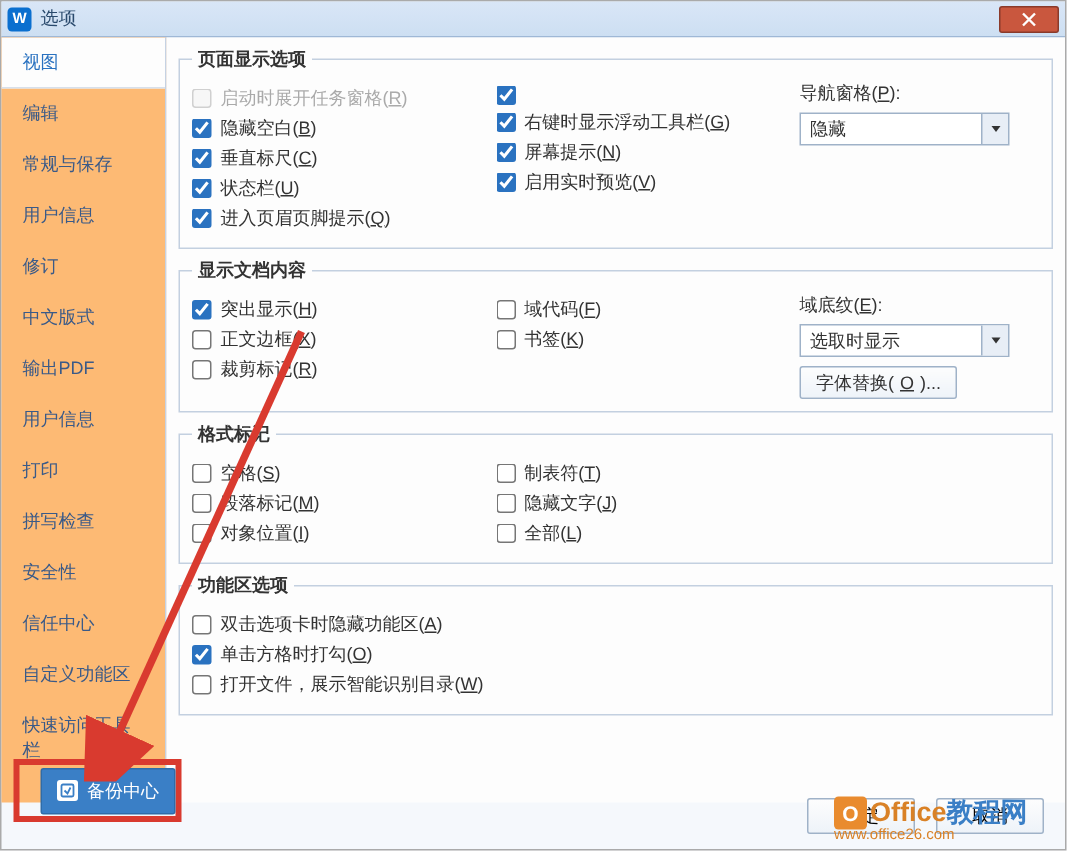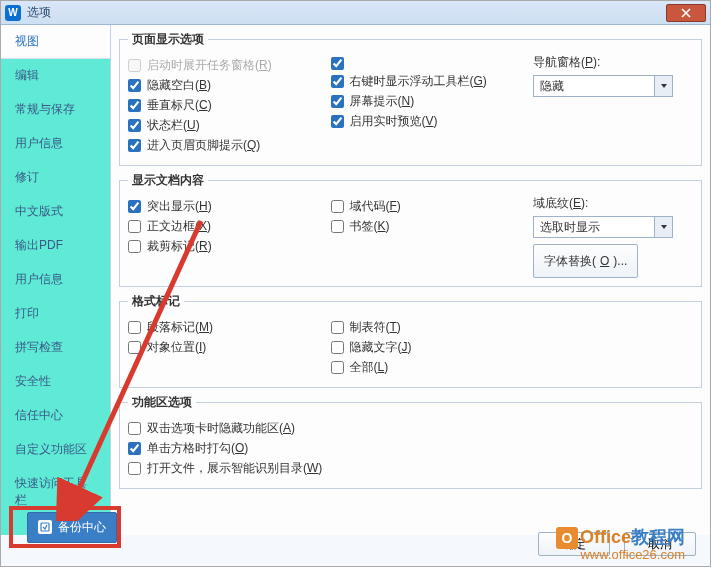--- a/index.html
+++ b/index.html
@@ -8,21 +8,21 @@
 .window { width: 711px; height: 567px; border: 1px solid #aaa; background: #f5f8fc; position: relative; }
 
 .titlebar { height: 24px; background: linear-gradient(#d9e6f7, #cddff2); border-bottom: 1px solid #9fb8d6; display: flex; align-items: center; padding: 0 4px; }
 .titlebar .app-icon { width: 16px; height: 16px; background: #0a6fcf; border-radius: 3px; display: flex; align-items: center; justify-content: center; color: #fff; font-size: 10px; font-weight: bold; margin-right: 6px; }
 .titlebar .title { color: #2a4a6d; flex: 1; }
 .titlebar .close { width: 40px; height: 18px; background: #c9573e; border: 1px solid #8a3a2a; border-radius: 2px; display: flex; align-items: center; justify-content: center; color: #fff; cursor: pointer; }
 .titlebar .close svg { width: 10px; height: 10px; }
 
 .main { display: flex; height: 510px; }
 
-.sidebar { width: 110px; background: #5eead4; border-right: 1px solid #c5d2e3; display: flex; flex-direction: column; }
+.sidebar { width: 110px; background: #fdba74; border-right: 1px solid #c5d2e3; display: flex; flex-direction: column; }
 .sidebar-top { flex: 1; overflow: auto; }
 .side-item { padding: 8px 14px; color: #3a5a88; cursor: pointer; border-bottom: 1px solid transparent; }
 .side-item.selected { background: #fdfdfd; color: #2a72c0; border-bottom: 1px solid #d7e0ec; }
 
 .backup-wrap { position: absolute; left: 8px; bottom: 18px; width: 112px; height: 42px; border: 4px solid #d93a2f; display: flex; align-items: center; justify-content: flex-end; }
 .backup-btn { display: flex; align-items: center; gap: 6px; padding: 6px 10px; background: #3a7fc6; color: #fff; border-radius: 2px; cursor: pointer; border:1px solid #2f6ca8;}
 .backup-btn .ic { width: 14px; height: 14px; background: #fff; border-radius: 2px; display: flex; align-items: center; justify-content: center; }
 .backup-btn .ic svg { width: 10px; height: 10px; }
 
 .content { flex: 1; background: #fdfdfd; padding: 6px 8px 0 8px; overflow: auto; color: #333; }
@@ -36,30 +36,30 @@
 
 .chk { display: flex; align-items: center; gap: 6px; margin: 3px 0; white-space: nowrap; }
 .chk input { width: 13px; height: 13px; accent-color: #2a72c0; }
 .chk .lbl .hk { text-decoration: underline; }
 
 .nav-label { margin-bottom: 4px; display:block; }
 .combo { display: flex; align-items: center; border: 1px solid #9fb2c8; background: #fff; height: 22px; width: 140px; }
 .combo .val { flex: 1; padding: 0 6px; }
 .combo .arr { width: 18px; display: flex; align-items: center; justify-content: center; background: #e8eef6; border-left:1px solid #9fb2c8; height:100%; }
 
-.btn { display: inline-flex; align-items: center; gap:4px; height: 34px; padding: 0 10px; border: 1px solid #9fb2c8; background: linear-gradient(#fdfdfd,#eef3f9); cursor: pointer; border-radius:2px; margin-top:6px; }
+.btn { display: inline-flex; align-items: center; gap:4px; height: 22px; padding: 0 10px; border: 1px solid #9fb2c8; background: linear-gradient(#fdfdfd,#eef3f9); cursor: pointer; border-radius:2px; margin-top:6px; }
 
 .footer { position: absolute; right: 14px; bottom: 10px; display: flex; gap: 14px; }
 .fbtn { min-width: 72px; height: 24px; border: 1px solid #9fb2c8; background: linear-gradient(#fdfdfd,#eef3f9); display:flex; align-items:center; justify-content:center; cursor:pointer; border-radius:2px;}
 
 .watermark { position: absolute; right: 25px; bottom: 4px; font-size: 18px; font-weight: bold; pointer-events:none; }
 .watermark .o-logo { display:inline-flex; width:22px; height:22px; background:#e98b2e; border-radius:3px; align-items:center; justify-content:center; color:#fff; font-size:14px; margin-right:2px; vertical-align:middle;}
 .watermark .t1 { color: #d98126; }
 .watermark .t2 { color: #3a7fc6; }
-.watermark .url { display:block; font-size:13px; color:#d98126; font-weight:normal; text-align:right; margin-top:-2px;}
+.watermark .url { display:block; font-size:10px; color:#d98126; font-weight:normal; margin-top:-2px;}
 
 svg.arrow-svg { position:absolute; left:30px; top:210px; width:180px; height:310px; pointer-events:none; }
 
 </style>
 </head>
 <body>
 
 <div class="window">
   <div class="titlebar">
     <div class="app-icon">W</div>
@@ -198,20 +198,24 @@
           </div>
         </div>
       </fieldset>
 
       <fieldset>
         <legend>格式标记</legend>
         <div class="row3">
           <div class="col" id="fm-col1">
               <label class="chk">
                 <input type="checkbox" style="">
+                <span class="lbl">空格(<span class="hk">S</span>)</span>
+              </label>
+              <label class="chk">
+                <input type="checkbox" style="">
                 <span class="lbl">段落标记(<span class="hk">M</span>)</span>
               </label>
               <label class="chk">
                 <input type="checkbox" style="">
                 <span class="lbl">对象位置(<span class="hk">I</span>)</span>
               </label>
             </div>
           <div class="col" id="fm-col2">
               <label class="chk">
                 <input type="checkbox" style="">

